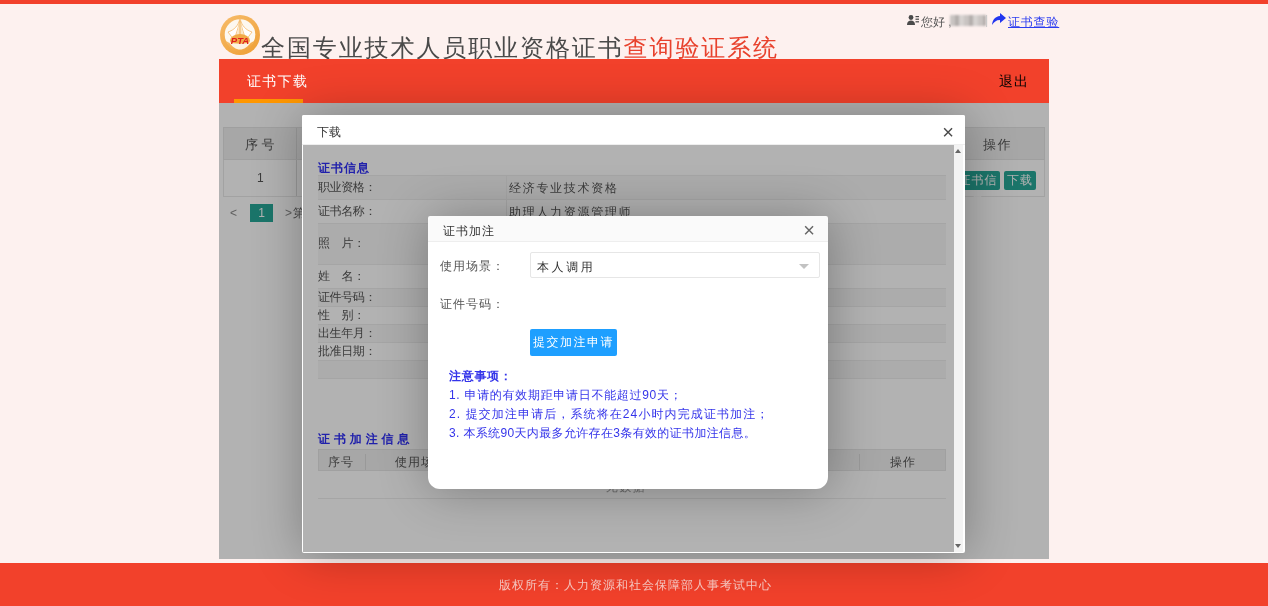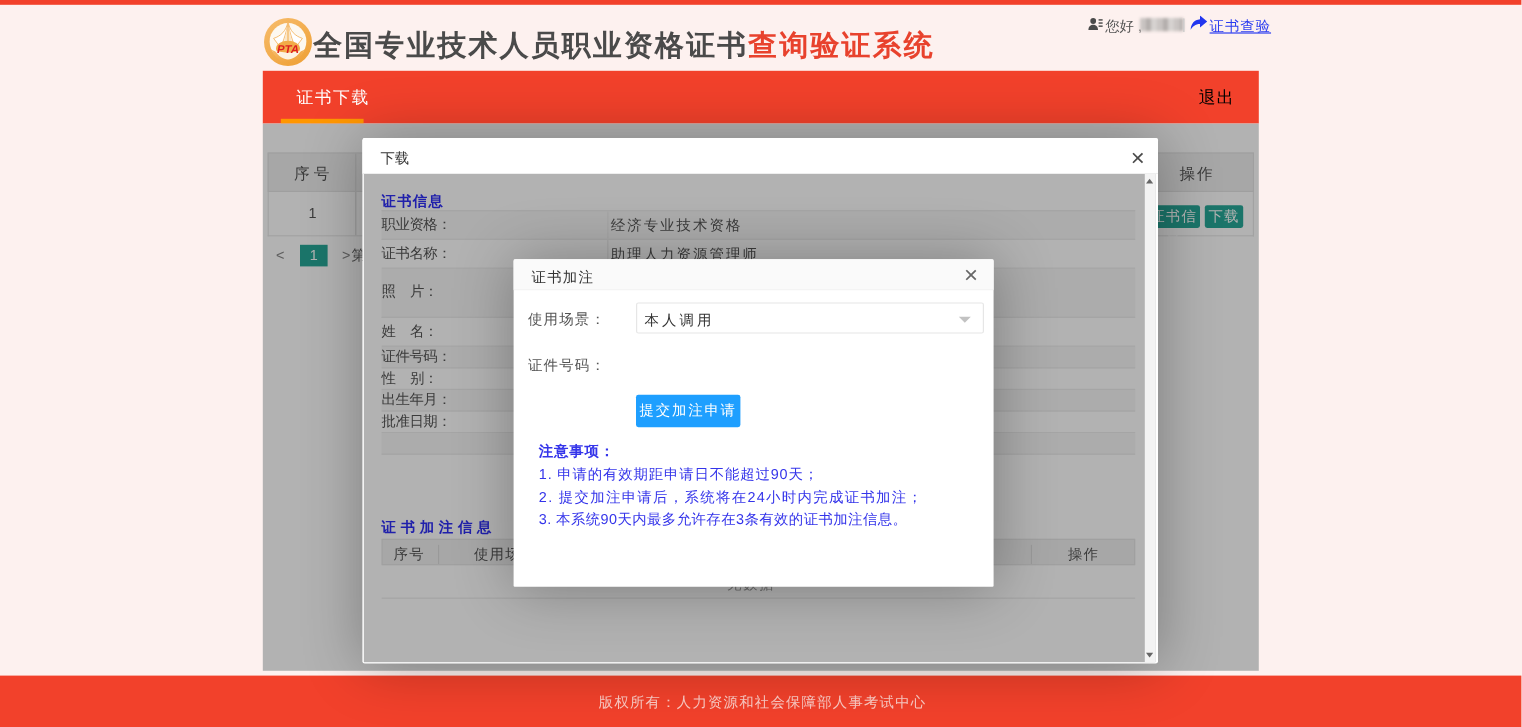--- a/index.html
+++ b/index.html
@@ -1,18 +1,18 @@
 <!DOCTYPE html>
 <html><head><meta charset="utf-8"><style>
 *{margin:0;padding:0;box-sizing:border-box}
 html,body{width:1268px;height:606px;overflow:hidden;background:#fdf1ef;font-family:"Liberation Sans",sans-serif;position:relative}
 .abs{position:absolute}
 .topbar{left:0;top:0;width:1268px;height:4px;background:#f2412b}
 .logo{left:219px;top:14px}
-.title{left:261px;top:22px;font-size:24px;font-weight:bold;color:#4a4a4a;letter-spacing:1.9px;white-space:nowrap}
+.title{left:261px;top:32px;font-size:24px;font-weight:normal;color:#4a4a4a;letter-spacing:1.9px;white-space:nowrap}
 .title .red{color:#e8422d}
 .usr{top:14px;left:906px;height:14px;white-space:nowrap;font-size:12px;color:#555}
 .usr>*{vertical-align:middle}
 .blurname{display:inline-block;width:36px;height:11px;background:repeating-linear-gradient(90deg,#c9c4c2 0 5px,#b3aeac 5px 9px,#d6d2d0 9px 14px);filter:blur(1.3px);border-radius:1px}
 .cbcy{color:#2b3cf0;text-decoration:underline;letter-spacing:0.8px}
 .nav{left:219px;top:59px;width:830px;height:44px;background:#f2412b}
 .nav .t1{position:absolute;left:28px;top:14px;font-size:14px;color:#fff;letter-spacing:1.3px}
 .nav .bar{position:absolute;left:15px;bottom:0;width:69px;height:4px;background:#ff9700}
 .nav .t2{position:absolute;left:780px;top:14px;font-size:14px;color:#000000;letter-spacing:1px}
 .content{left:219px;top:103px;width:830px;height:456px;background:#fff}
@@ -34,21 +34,21 @@
 .tb1r{position:absolute;left:15px;width:628px;border-bottom:1px solid #ececec}
 .tb1r .lb{position:absolute;left:0;top:50%;margin-top:-9px;letter-spacing:-0.4px}
 .tb1r .vl{position:absolute;left:191px;top:50%;margin-top:-8px;letter-spacing:1.7px}
 .vline{position:absolute;left:188px;top:0;bottom:0;width:1px;background:#ececec}
 .sp{display:inline-block;width:12px}
 .th2{position:absolute;left:15px;top:304px;width:628px;height:22px;background:#f0f0f0;border:1px solid #e6e6e6}
 .th2 span{position:absolute;top:4px;letter-spacing:1px}
 .nodata{position:absolute;left:15px;top:326px;width:628px;height:28px;border-bottom:1px solid #ececec;text-align:center;line-height:33px;color:#999;letter-spacing:1.5px;padding-right:12px}
 .sbar{position:absolute;left:651px;top:0;width:9px;height:407px;background:#f3f3f3;z-index:3}
 .sarr{position:absolute;left:1px;width:0;height:0;border-left:3px solid transparent;border-right:3px solid transparent}
-.modal2{left:209px;top:113px;width:400px;height:273px;background:#fff;border-radius:1px;box-shadow:1px 1px 50px rgba(0,0,0,.3);z-index:20;font-size:12px}
+.modal2{left:209px;top:113px;width:400px;height:273px;background:#fff;border-radius:12px;box-shadow:1px 1px 50px rgba(0,0,0,.3);z-index:20;font-size:12px}
 .m2h{position:absolute;left:0;top:0;right:0;height:26px;background:#fafafa;border-bottom:1px solid #eee;border-radius:2px 2px 0 0}
 .m2h .tt{position:absolute;left:15px;top:7px;font-size:12px;color:#333;letter-spacing:1px}
 .m2x{position:absolute;right:13px;top:3px;font-size:20px;color:#666}
 .lab{position:absolute;left:0;width:89px;text-align:center;color:#555;letter-spacing:1px}
 .sel{position:absolute;left:102px;top:36px;width:290px;height:26px;border:1px solid #e6e6e6;border-radius:2px}
 .sel .tx{position:absolute;left:6px;top:6px;color:#333;letter-spacing:2.6px}
 .caret{position:absolute;right:10px;top:11px;width:0;height:0;border-left:5px solid transparent;border-right:5px solid transparent;border-top:5px solid #c2c2c2}
 .inp{position:absolute;left:102px;top:74px;width:137px;height:26px;border:1px solid #e6e6e6;border-radius:2px}
 .inp .tx{position:absolute;left:8px;top:6px;color:#333}
 .btnB{position:absolute;left:102px;top:113px;width:87px;height:27px;background:#1e9fff;border-radius:2px;color:#fff;text-align:center;line-height:27px;letter-spacing:1.5px}

